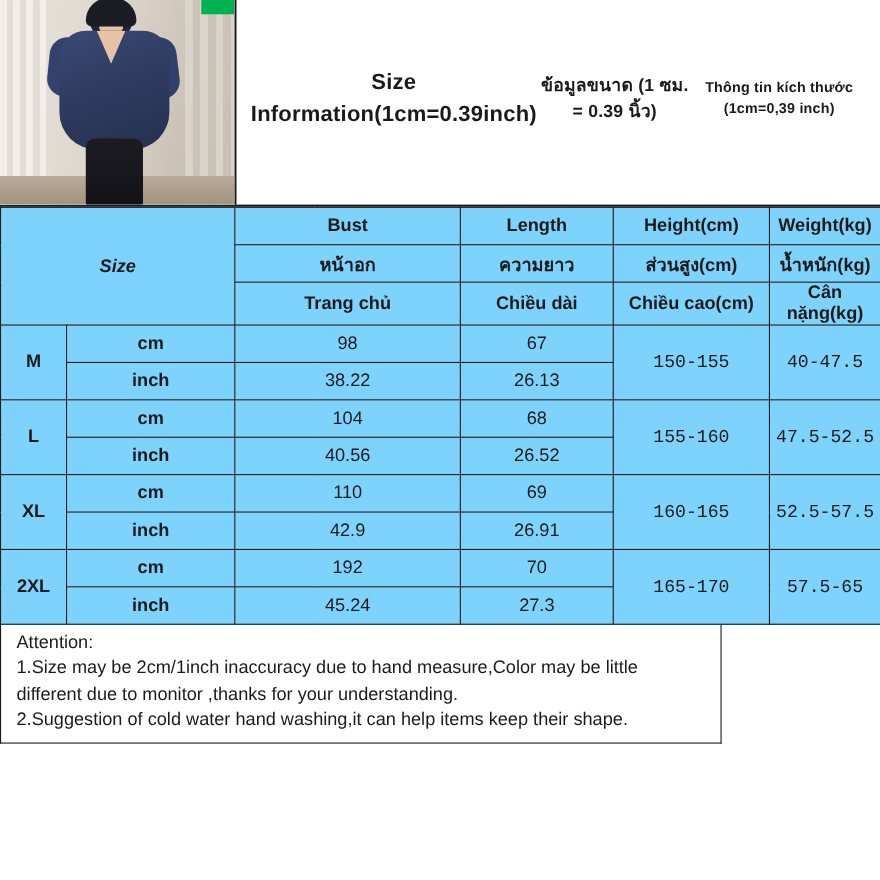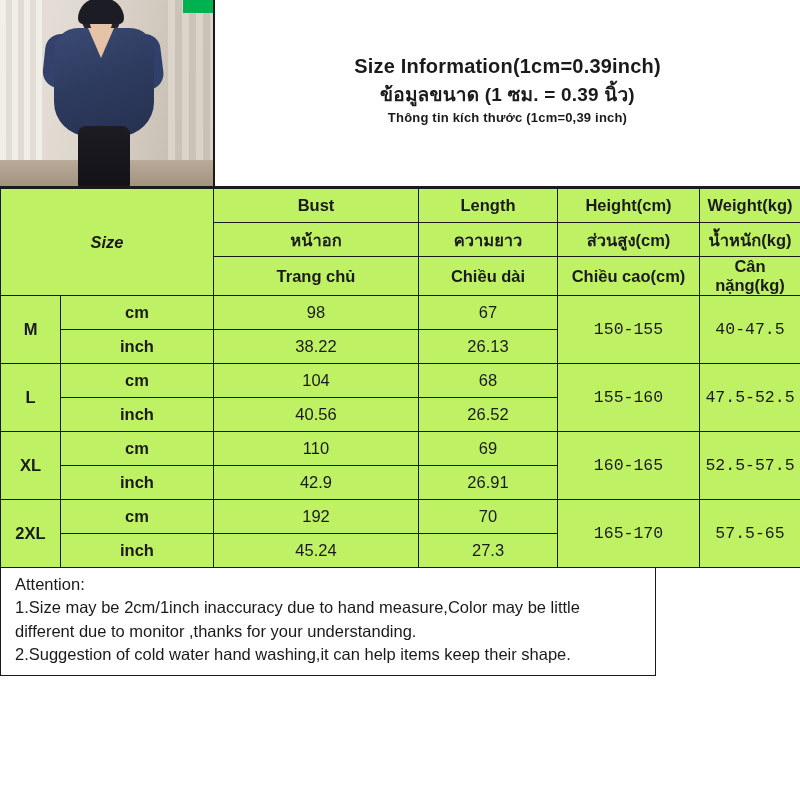--- a/index.html
+++ b/index.html
@@ -98,50 +98,50 @@
   }
   .ph-badge {
     position: absolute; right: 0; top: 0; width: 30px; height: 13px;
     background: #00b14f;
   }
 
   .title-cell {
     flex: 1 1 auto;
     border-left: 2px solid #1a1a1a;
     display: flex;
-    flex-direction: column;
+    flex-direction: row;
     align-items: center;
     justify-content: center;
     padding: 4px 13px 10px;
     box-sizing: border-box;
   }
   .title-line {
     font-weight: bold;
     text-align: center;
     line-height: 1.45;
     font-size: 19.5px;
     letter-spacing: .2px;
   }
   .title-line.l1 { font-size: 20px; }
-  .title-line.l2 { font-size: 19px; }
+  .title-line.l2 { font-size: 16px; }
   .title-line.l3 { font-size: 13px; }
 
   
   table.size-table {
     border-collapse: collapse;
     width: 800px;
     table-layout: fixed;
   }
   table.size-table td {
     border: 1.5px solid #1a1a1a;
     text-align: center;
     font-size: 16.5px;
     padding: 0;
     height: 33px;
-    background: #bef264;
+    background: #7dd3fc;
   }
   .hdr {
     font-weight: bold;
     background: #ffffff;
     font-size: 16px;
   }
   .hdr-en { font-size: 16.5px; }
   .hdr-th { font-size: 16.5px; }
   .hdr-vi { font-size: 16.5px; }
   .size-label {

